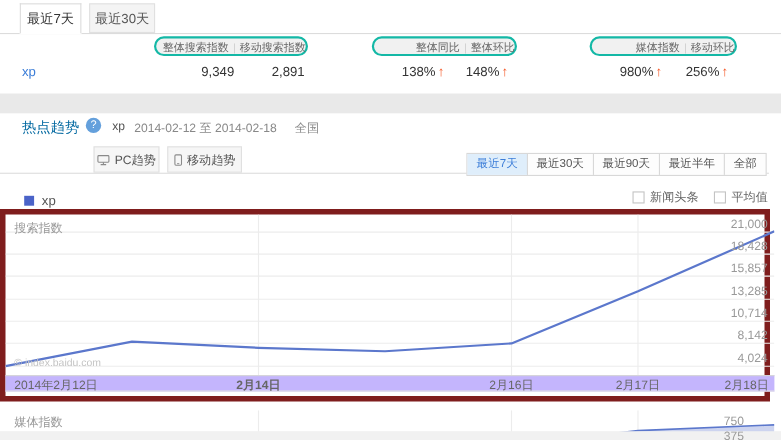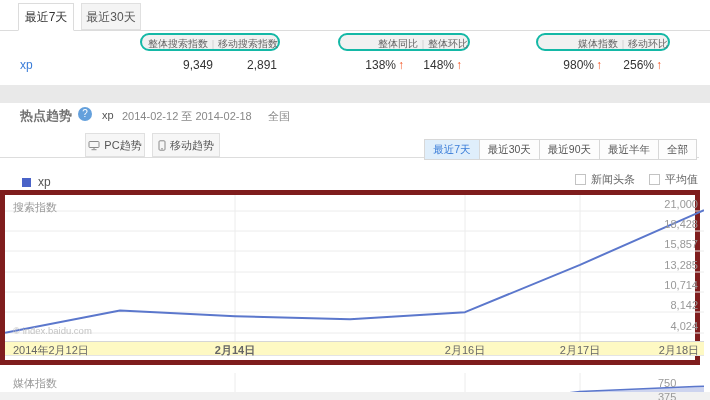--- a/index.html
+++ b/index.html
@@ -31,21 +31,21 @@
   .kw-link { position:absolute; left:20px; top:58px; color:#3b7dd8; font-size:12px; cursor:pointer; }
   .val { position:absolute; top:58px; font-size:12px; color:#333; text-align:right; white-space:nowrap; }
   .val .arrow { color:#f4511e; font-weight:bold; font-size:12px; padding-left:2px; }
   .v1 { left:150px; width:63px; } .v2 { left:214px; width:63px; }
   .v3 { left:338px; width:66px; } .v4 { left:396px; width:66px; }
   .v5 { left:536px; width:66px; } .v6 { left:596px; width:66px; }
 
   .gray-band { position:absolute; left:0; top:85px; width:710px; height:18px; background:#e9e9e9; }
 
   
-  .trend-title { position:absolute; left:20px; top:107px; font-size:13px; font-weight:bold; color:#737373; }
+  .trend-title { position:absolute; left:20px; top:107px; font-size:13px; font-weight:normal; color:#0369a1; }
   .help { position:absolute; left:78px; top:107px; width:14px; height:14px; border-radius:50%;
     background:#64a0dc; color:#fff; font-size:10px; line-height:14px; text-align:center; cursor:pointer; }
   .trend-kw { position:absolute; left:102px; top:109px; color:#555; font-size:11px; }
   .trend-range { position:absolute; left:122px; top:109px; color:#888; font-size:11px; }
   .trend-region { position:absolute; left:268px; top:109px; color:#888; font-size:11px; }
 
   
   .trend-tabs { position:absolute; left:0; top:133px; width:699px; height:25px; border-bottom:1px solid #ddd; }
   .trend-tab { position:absolute; top:0; height:24px; display:flex; align-items:center; justify-content:center;
     gap:4px; background:#f6f6f6; border:1px solid #e0e0e0; font-size:11px; color:#555; cursor:pointer; }
@@ -74,21 +74,21 @@
   
   .chart-box { position:absolute; left:0; top:190px; width:700px; height:175px;
     border:5px solid #7f1d1d; background:#fff; }
   .main-plot { position:absolute; left:0; top:0; width:699px; height:146px; }
   .plot-label { position:absolute; left:8px; top:5px; font-size:11px; color:#999; z-index:3; }
   .watermark { position:absolute; left:8px; top:130px; font-size:9.5px; color:#c4c4c4; z-index:3; }
   .ytick { position:absolute; right:6px; width:60px; text-align:right; font-size:11px; color:#999; z-index:3; }
   .main-plot svg, .media-plot svg { position:absolute; left:0; top:0; }
 
   .date-row { position:absolute; left:0; top:146px; width:699px; height:15px;
-    border-top:1px solid #d6d6d6; border-bottom:1px solid #e4e4e4; background:#fef9c3; }
+    border-top:1px solid #d6d6d6; border-bottom:1px solid #e4e4e4; background:#c4b5fd; }
   .dlab { position:absolute; top:1px; font-size:11px; color:#666; white-space:nowrap; }
   .d0 { left:8px; } .d1 { left:200px; width:60px; text-align:center;font-weight:bold; }
   .d2 { left:430px; width:60px; text-align:center; } .d3 { left:545px; width:60px; text-align:center; }
   .d4 { right:5px; }
 
   .media-plot { position:absolute; left:0; top:178px; width:699px; height:39px; }
   .mtick { position:absolute; right:6px; width:40px; text-align:left; font-size:11px; color:#999; z-index:3; }
   .mt0 { top:4px; } .mt1 { top:18px; }
 
   .bottom-strip { position:absolute; left:0; top:392px; width:710px; height:8px; background:#f1f1f1; }

